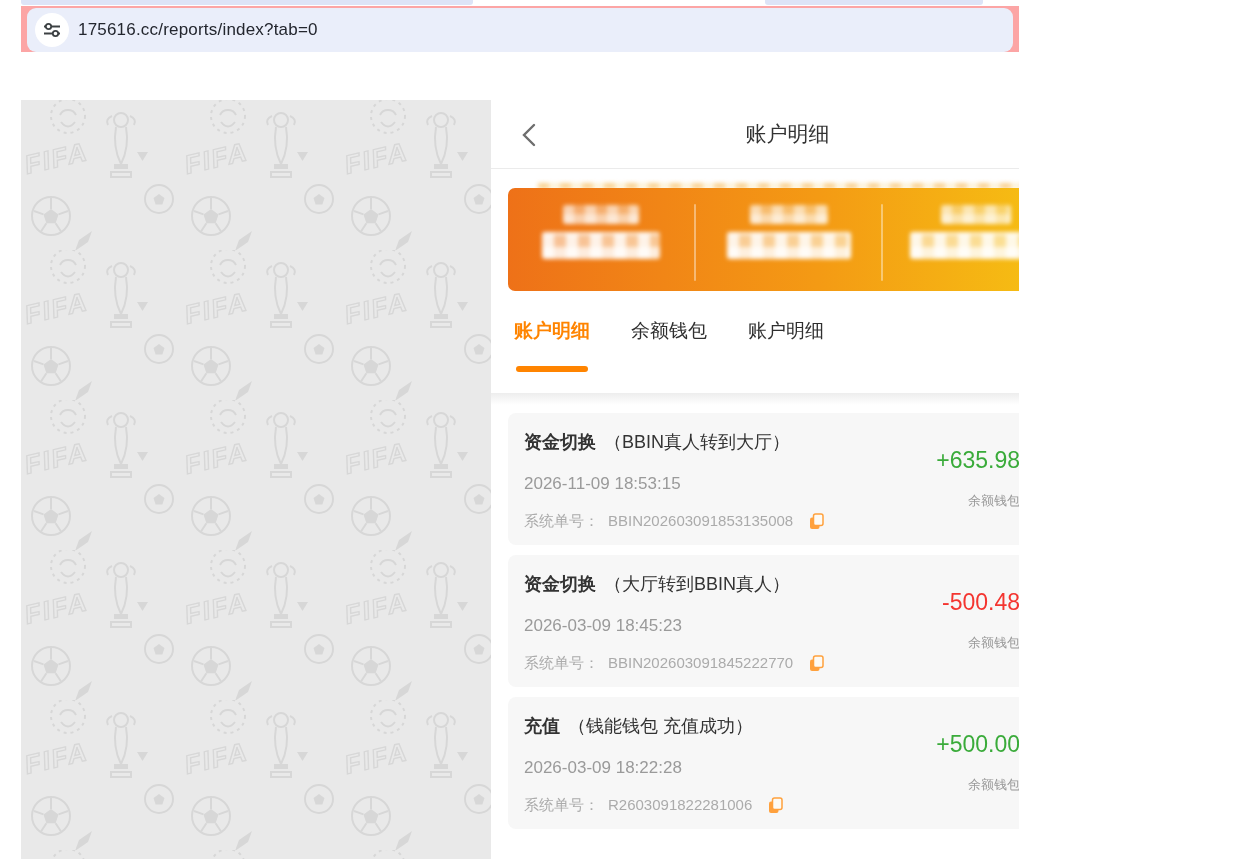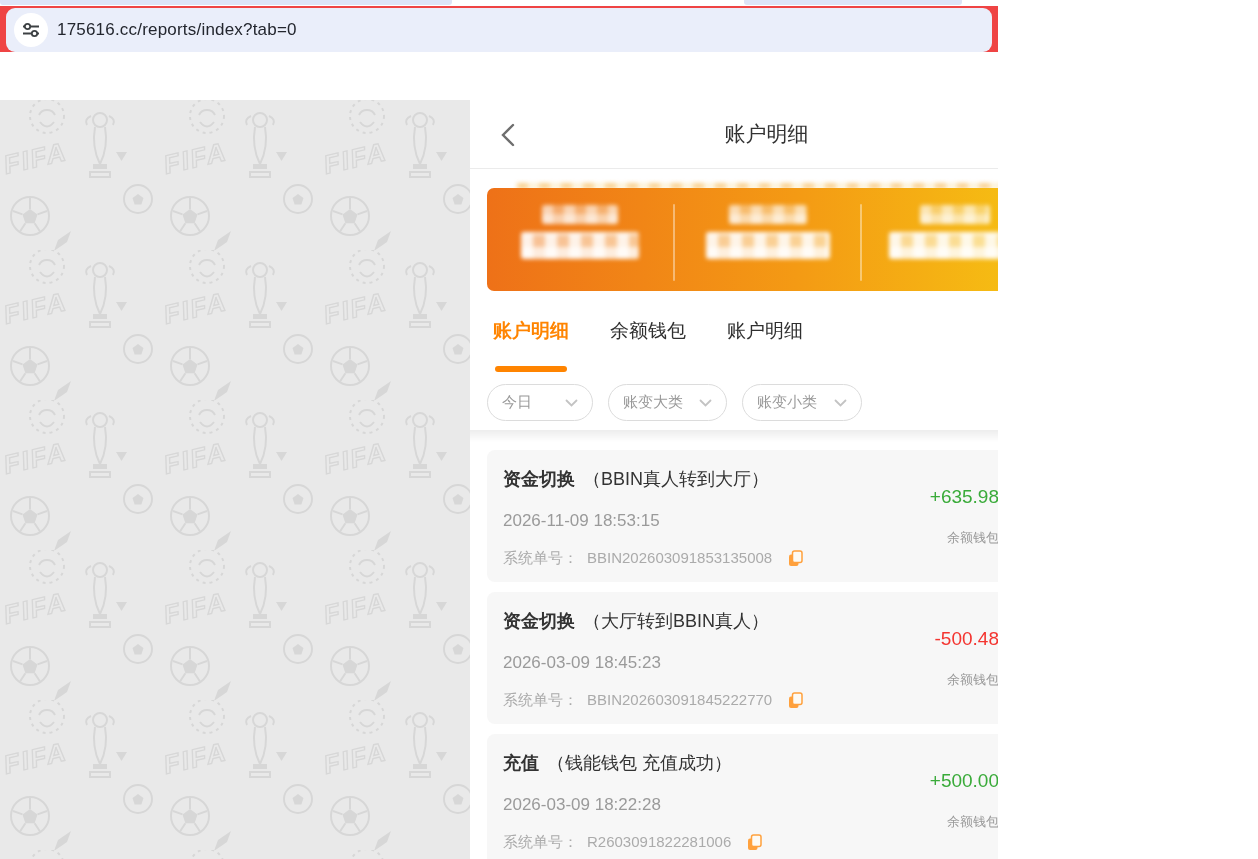--- a/index.html
+++ b/index.html
@@ -1,17 +1,17 @@
 <!DOCTYPE html>
 <html><head>
 <meta charset="utf-8">
 <style>
   html,body{margin:0;padding:0;}
   body{font-family:"Liberation Sans","DejaVu Sans",sans-serif;background:#fff;}
-  .viewport{position:relative;width:998px;height:859px;overflow:hidden;background:#ef4444;}
+  .viewport{position:relative;width:998px;height:859px;overflow:hidden;background:#fca5a5;margin-left:21px;}
 
   
   .tabstrip{position:absolute;top:0;left:0;width:1258px;height:6px;background:#fff;}
   .tabstrip .seg{position:absolute;top:0;height:5px;background:#dde4f7;border-radius:0 0 3px 3px;}
   .seg.s1{left:0;width:452px;}
   .seg.s2{left:744px;width:218px;}
   .seg.s3{left:1206px;width:52px;}
   .addressbar{position:absolute;top:8px;left:6px;right:6px;height:44px;background:#eaeefa;border-radius:9px;display:flex;align-items:center;}
   .site-chip{width:34px;height:34px;border-radius:50%;background:#fff;margin-left:8px;display:flex;align-items:center;justify-content:center;flex:0 0 auto;}
   .url-text{margin-left:9px;font-size:17px;color:#23262e;letter-spacing:.2px;white-space:nowrap;}
@@ -70,21 +70,21 @@
   .txn-list{padding:20px 15px 0 17px;}
   .txn-card{position:relative;height:132px;background:#f7f7f7;border-radius:8px;margin-bottom:10px;cursor:pointer;}
   .txn-left{padding:18px 0 0 16px;}
   .txn-titlerow{line-height:22px;font-size:18px;color:#333;white-space:nowrap;}
   .txn-type{font-weight:700;}
   .txn-detail{margin-left:8px;font-weight:400;}
   .txn-date{margin-top:20px;line-height:22px;font-size:17px;color:#9a9a9a;}
   .txn-order{margin-top:17px;line-height:18px;font-size:15px;color:#ababab;display:flex;align-items:center;gap:9px;}
   .copy-btn{margin-left:7px;display:inline-flex;cursor:pointer;}
   .txn-right{position:absolute;top:0;right:49px;text-align:right;}
-  .txn-amount{margin-top:36px;font-size:19px;line-height:22px;}
+  .txn-amount{margin-top:36px;font-size:23px;line-height:22px;}
   .txn-amount.positive{color:#3aab3a;}
   .txn-amount.negative{color:#f43530;}
   .txn-wallet{margin-top:21px;font-size:13px;color:#999;}
   .chev-right{position:absolute;right:22px;top:52px;}
 </style>
 </head>
 <body>
 
 <div class="viewport">
 
@@ -192,40 +192,20 @@
         </div>
       </div>
     </div>
 
     <div class="tabs">
       <span class="tab active">账户明细</span>
       <span class="tab">余额钱包</span>
       <span class="tab">账户明细</span>
     </div>
 
-    <div class="chips">
-      <div class="chip c1">
-        <span>今日</span>
-        <svg width="13" height="8" viewBox="0 0 13 8">
-          <path d="M1.5 1.5 L6.5 6.5 L11.5 1.5" stroke="#c3c3c3" stroke-width="1.8" fill="none" stroke-linecap="round"></path>
-        </svg>
-      </div>
-      <div class="chip c2">
-        <span>账变大类</span>
-        <svg width="13" height="8" viewBox="0 0 13 8">
-          <path d="M1.5 1.5 L6.5 6.5 L11.5 1.5" stroke="#c3c3c3" stroke-width="1.8" fill="none" stroke-linecap="round"></path>
-        </svg>
-      </div>
-      <div class="chip c3">
-        <span>账变小类</span>
-        <svg width="13" height="8" viewBox="0 0 13 8">
-          <path d="M1.5 1.5 L6.5 6.5 L11.5 1.5" stroke="#c3c3c3" stroke-width="1.8" fill="none" stroke-linecap="round"></path>
-        </svg>
-      </div>
-    </div>
     <div class="chips-pad"></div>
 
     <div class="txn-area">
       <div class="scroll-shadow"></div>
       <div class="txn-list">
 
         <div class="txn-card">
           <div class="txn-left">
             <div class="txn-titlerow">
               <span class="txn-type">资金切换</span><span class="txn-detail">（BBIN真人转到大厅）</span>

